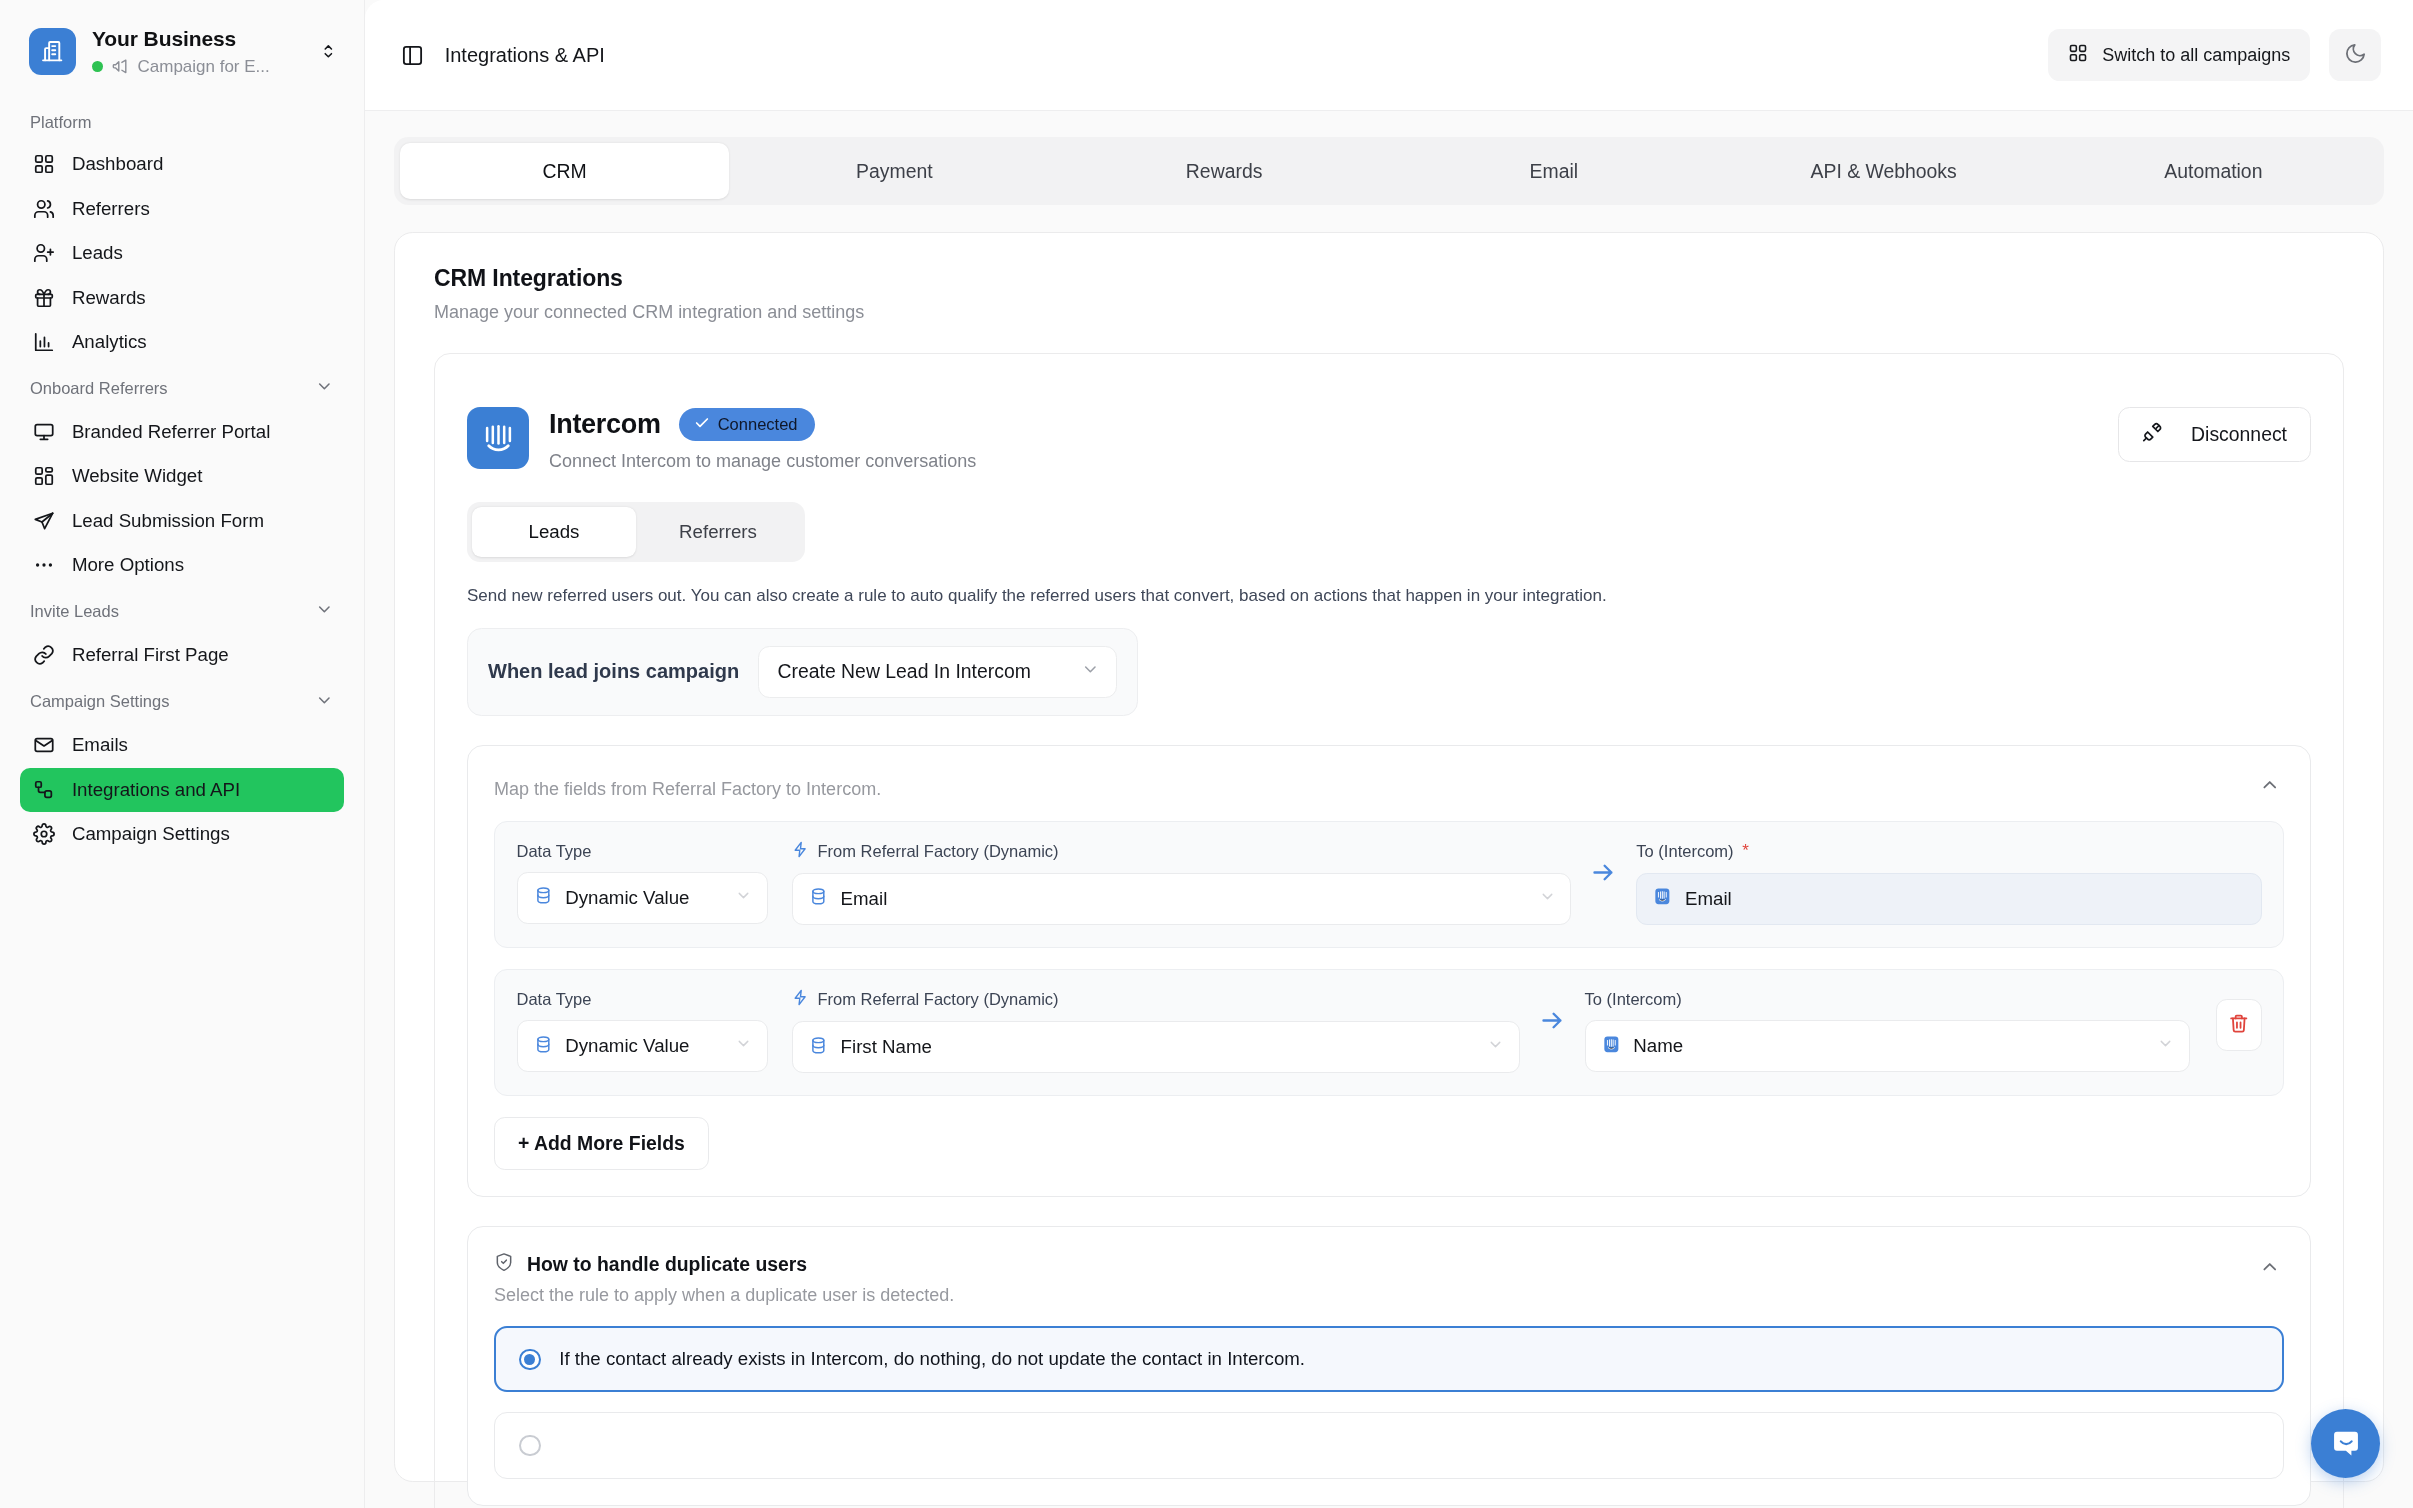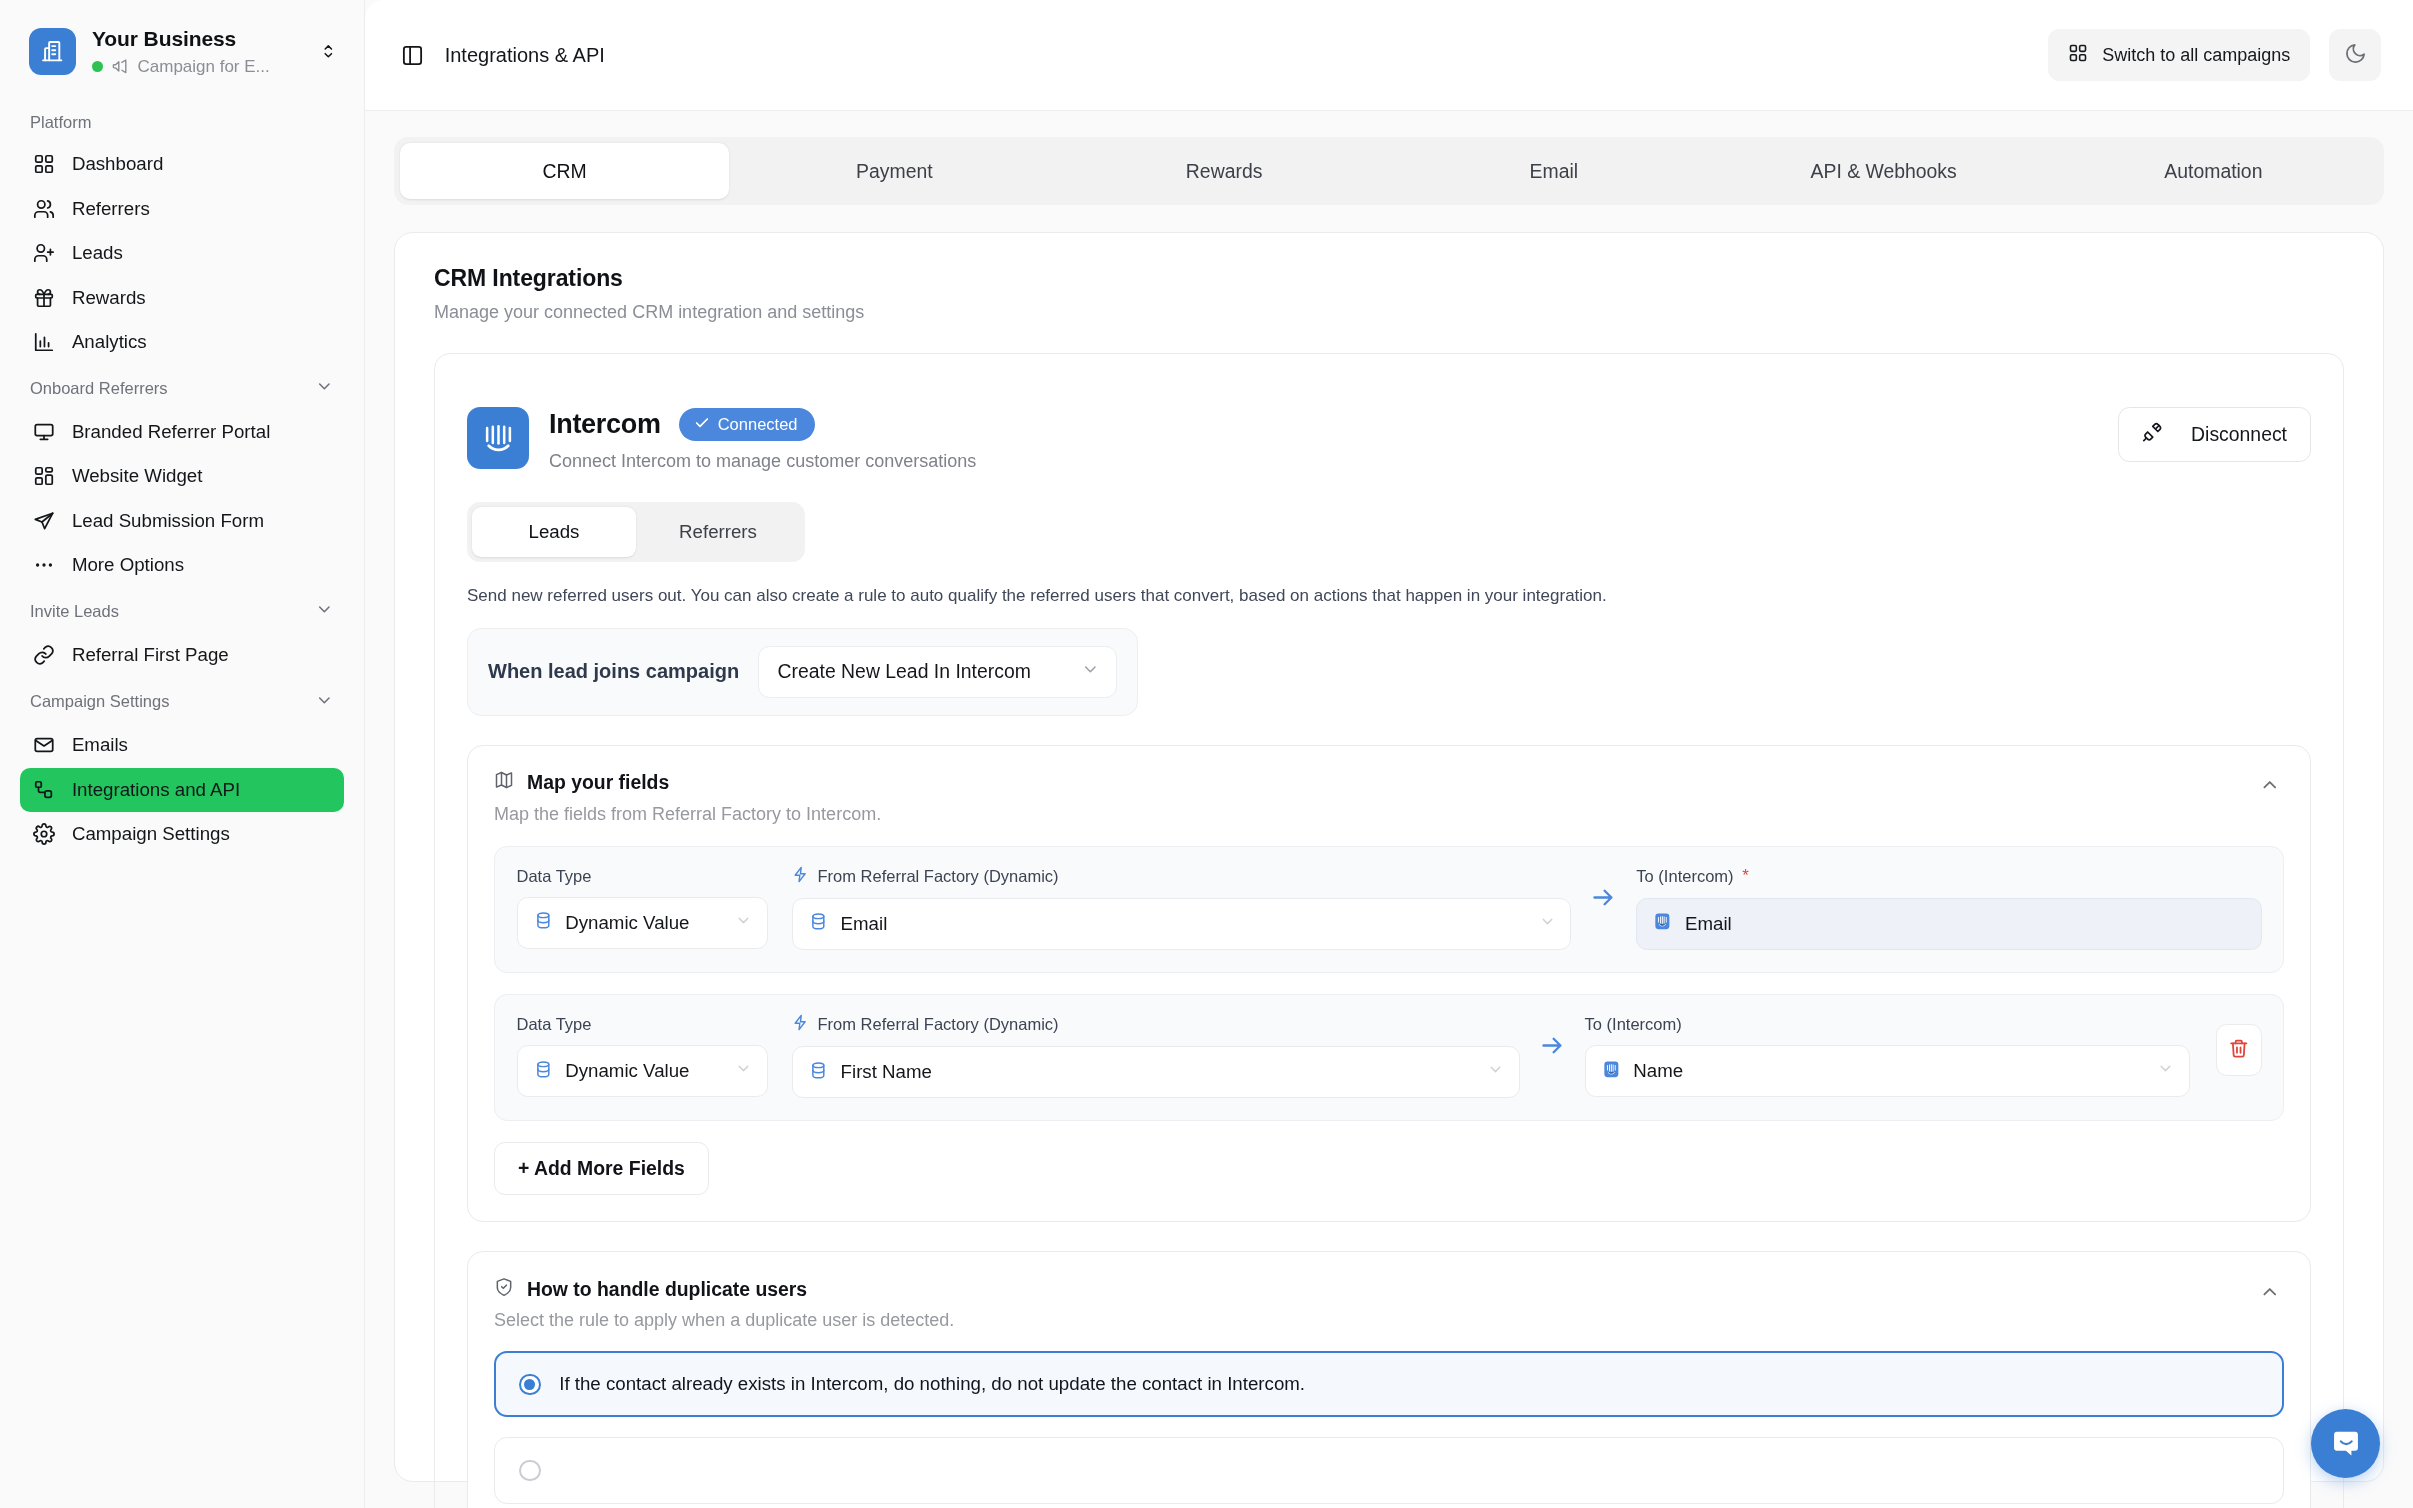--- a/index.html
+++ b/index.html
@@ -127,21 +127,21 @@
   .integ-head { display:flex; align-items:flex-start; gap:20px;margin-top:26px; }
   .integ-logo {
     width: 62px; height:62px; border-radius:13px; background:#3b7fd4; flex:0 0 62px;
     display:flex; align-items:center; justify-content:center;
   }
   .integ-info { flex:1; padding-top: 1.4px;}
   .integ-title-row { display:flex; align-items:center; gap:18.7px; }
   .integ-name { font-size:27px; font-weight:700; color:#0f1115; letter-spacing:-0.3px;}
   .badge {
     display:inline-flex; align-items:flex-start; gap:8px;
-    background:#4a87dd; color:#ffffff; font-size:16.5px;
+    background:#4a87dd; color:#0f172a; font-size:16.5px;
     border-radius: 718px; padding: 6.5px 17px 6.5px 14.4px;
   }
   .integ-desc { font-size:18px; color:#7f828a; margin-top: 9.3px;}
   .btn-disconnect {
     display:flex; align-items:center; gap:28px;
     height: 55px; padding: 0 23px; background:#fff;
     border:1.4px solid #e6e6e8; border-radius:11.5px;
     font-size:19.4px; color:#15171c; cursor:pointer;
   }
 
@@ -543,27 +543,20 @@
               <span><svg viewBox="0 0 24 24" width="18.7" height="18.7" fill="none" stroke="#9ca0a8" stroke-width="2" stroke-linecap="round" stroke-linejoin="round">
                     <path d="M6 9l6 6 6-6"></path>
                   </svg></span>
             </div>
           </div>
 
           
           <div class="section">
             <div class="section-head">
               <div class="section-head-txt">
-                <div class="section-title">
-                  <span><svg viewBox="0 0 24 24" width="20" height="20" fill="none" stroke="#5f636b" stroke-width="1.8" stroke-linecap="round" stroke-linejoin="round">
-                        <path d="M9 3L3 5.5v15L9 18l6 3 6-2.5v-15L15 6z"></path>
-                        <path d="M9 3v15M15 6v15"></path>
-                      </svg></span>
-                  <span>Map your fields</span>
-                </div>
                 <div class="section-sub">Map the fields from Referral Factory to Intercom.</div>
               </div>
               <span class="chev-btn">
                   <svg viewBox="0 0 24 24" width="21.5" height="21.5" fill="none" stroke="#6c6f76" stroke-width="2" stroke-linecap="round" stroke-linejoin="round">
                     <path d="M18 15l-6-6-6 6"></path>
                   </svg>
                 </span>
             </div>
 
             

